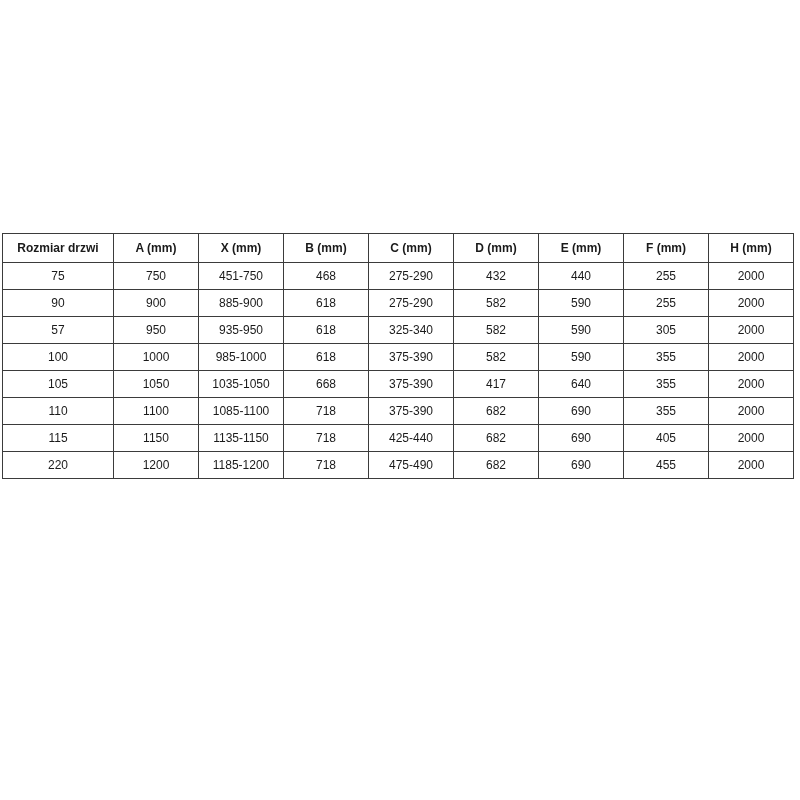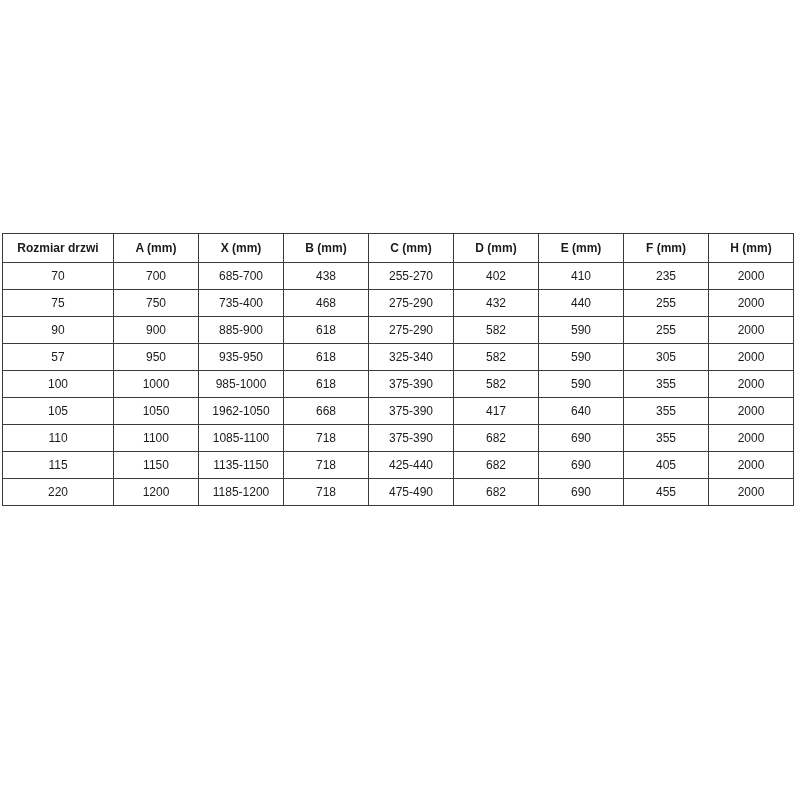--- a/index.html
+++ b/index.html
@@ -78,34 +78,23 @@
           <th>B (mm)</th>
           <th>C (mm)</th>
           <th>D (mm)</th>
           <th>E (mm)</th>
           <th>F (mm)</th>
           <th>H (mm)</th>
         </tr>
     </thead>
     <tbody>
         <tr>
-          <td>70</td>
-          <td>700</td>
-          <td>685-700</td>
-          <td>438</td>
-          <td>255-270</td>
-          <td>402</td>
-          <td>410</td>
-          <td>235</td>
-          <td>2000</td>
-        </tr>
-        <tr>
           <td>75</td>
           <td>750</td>
-          <td>735-400</td>
+          <td>451-750</td>
           <td>468</td>
           <td>275-290</td>
           <td>432</td>
           <td>440</td>
           <td>255</td>
           <td>2000</td>
         </tr>
         <tr>
           <td>90</td>
           <td>900</td>
@@ -135,21 +124,21 @@
           <td>618</td>
           <td>375-390</td>
           <td>582</td>
           <td>590</td>
           <td>355</td>
           <td>2000</td>
         </tr>
         <tr>
           <td>105</td>
           <td>1050</td>
-          <td>1962-1050</td>
+          <td>1035-1050</td>
           <td>668</td>
           <td>375-390</td>
           <td>417</td>
           <td>640</td>
           <td>355</td>
           <td>2000</td>
         </tr>
         <tr>
           <td>110</td>
           <td>1100</td>

